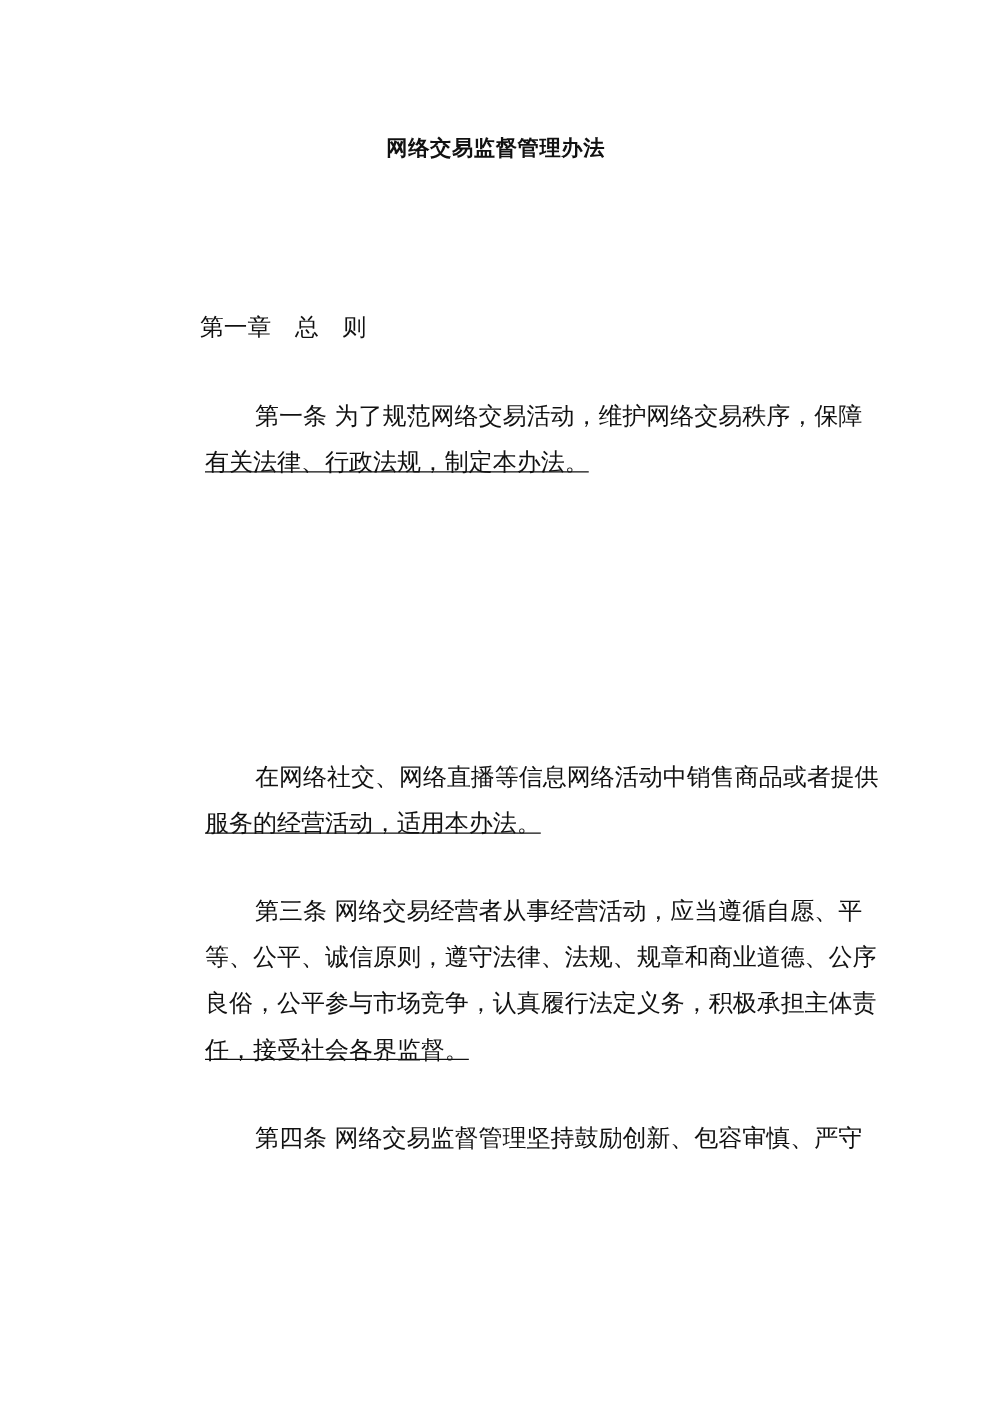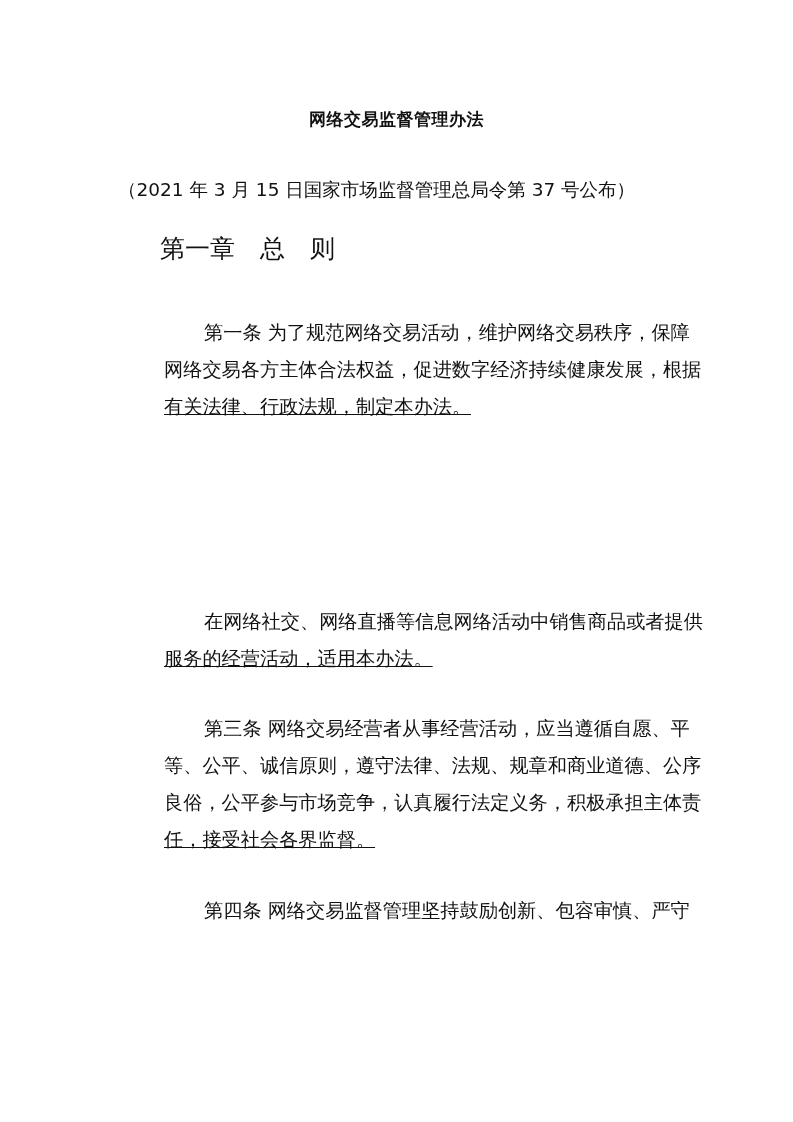--- a/index.html
+++ b/index.html
@@ -3,42 +3,40 @@
 <meta charset="utf-8">
 <style>
   html, body { margin: 0; padding: 0; background: #ffffff; }
   body { width: 793px; height: 1122px; position: relative; overflow: hidden;
          font-family: "DejaVu Sans", "Liberation Sans", sans-serif; color: #111111; }
   .page { position: absolute; left: 0; top: 0; width: 793px; height: 1122px; background: #ffffff; }
   .title { position: absolute; left: 0; width: 793px; top: 106px; text-align: center;
            font-size: 17px; font-weight: bold; letter-spacing: 0.5px; line-height: 26px; }
   .subtitle { position: absolute; left: 118px; width: 560px; top: 177px;
               font-size: 18.5px; line-height: 26px; white-space: nowrap; }
-  .chapter { position: absolute; left: 160px; top: 236px; font-size: 25px; line-height: 26px;
-             white-space: pre; font-family: Liberation Serif, serif; }
+  .chapter { position: absolute; left: 160px; top: 249px; font-size: 19px; line-height: 26px;
+             white-space: pre; }
   .para { position: absolute; left: 120px; width: 552px; font-size: 19.2px;
           line-height: 37px; text-align: justify; text-indent: 40px; }
   .para .line { display: block; white-space: nowrap; text-indent: 0; text-align-last: justify; text-align: justify; margin-left: 44px; }
   .para .line.first { padding-left: 40px; }
   .para .line.last { text-align-last: left; text-decoration: underline; }
 </style>
 </head>
 <body>
 
 <div class="page">
 
   <div class="title">网络交易监督管理办法</div>
 
-  <div class="subtitle">（2021 年 3 月 15 日国家市场监督管理总局令第 37 号公布）</div>
 
   <div class="chapter">第一章　总　则</div>
 
   <div class="para" style="top:314px;">
     <span class="line first">第一条  为了规范网络交易活动，维护网络交易秩序，保障</span>
-    <span class="line">网络交易各方主体合法权益，促进数字经济持续健康发展，根据</span>
     <span class="line last">有关法律、行政法规，制定本办法。</span>
   </div>
 
 
   <div class="para" style="top:603px;">
     <span class="line first">在网络社交、网络直播等信息网络活动中销售商品或者提供</span>
     <span class="line last">服务的经营活动，适用本办法。</span>
   </div>
 
   <div class="para" style="top:710px;">

